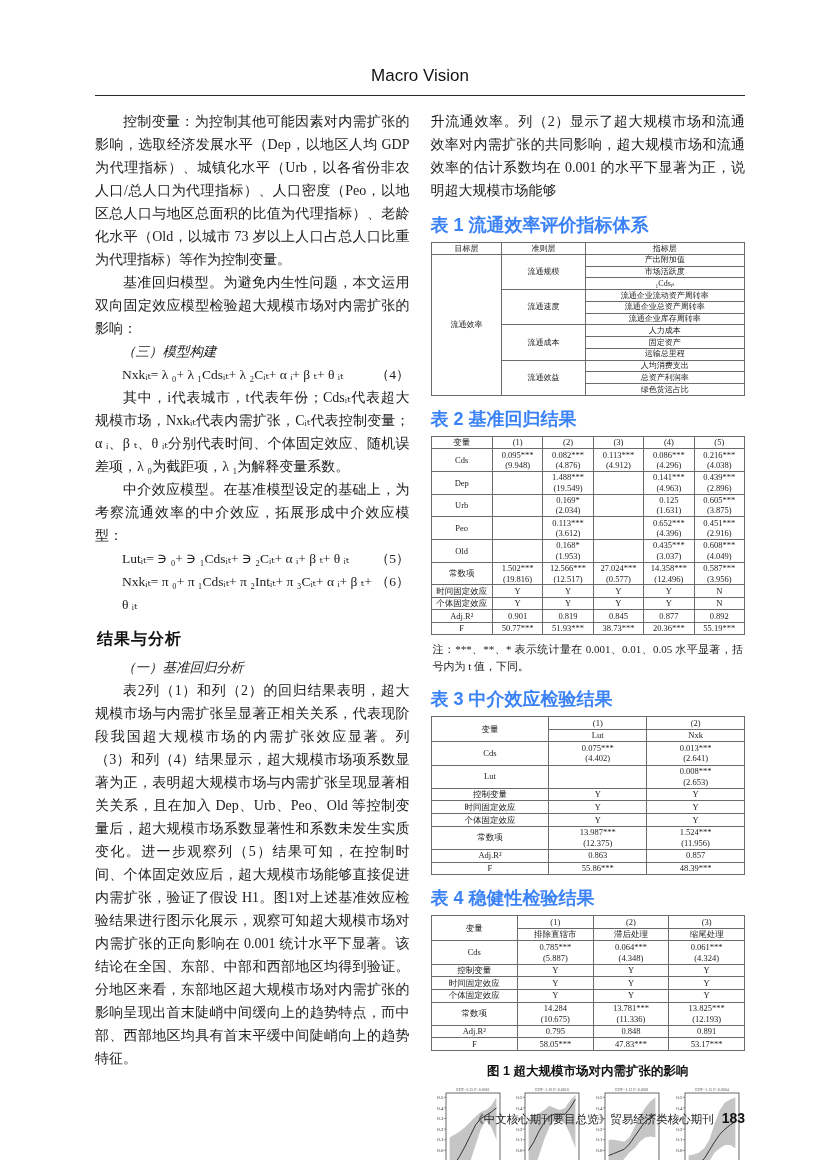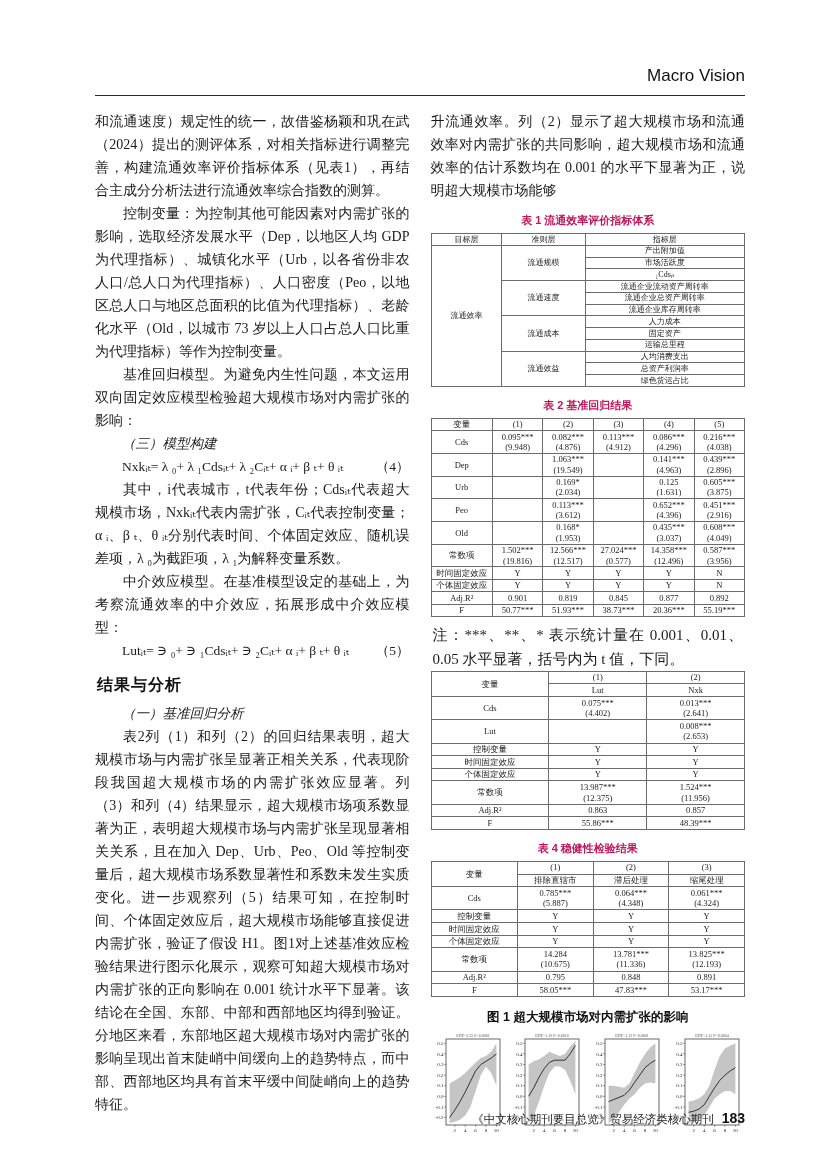--- a/index.html
+++ b/index.html
@@ -1,73 +1,76 @@
 <!DOCTYPE html>
 <html><head>
 <meta charset="utf-8">
 <style>
   html,body{margin:0;padding:0;background:#e8e8e8;}
   .page{position:relative;width:827px;height:1160px;background:#ffffff;margin:0 auto;
         font-family:"Liberation Serif","DejaVu Serif",serif;color:#1b1b1b;overflow:hidden;}
-  .hdr{position:absolute;top:66px;left:95px;right:82px;text-align:right;
+  .hdr{position:absolute;top:66px;left:95px;right:82px;text-align:center;
        font-family:"Liberation Sans","DejaVu Sans",sans-serif;font-size:17px;color:#111;}
   .rule{position:absolute;top:95px;left:95px;right:82px;border-top:1.3px solid #2a2a2a;}
   .cols{position:absolute;top:110px;left:95px;width:650px;display:flex;gap:21px;}
   .col{width:315px;}
   .bt{margin:0;font-size:14px;line-height:23px;text-align:justify;}
   .ind{text-indent:2em;}
   .kai{font-style:italic;font-size:13.5px;}
   .formula{display:flex;justify-content:space-between;font-size:13.5px;line-height:23px;padding-left:2em;}
   h2.res{font-family:"Liberation Sans","DejaVu Sans",sans-serif;font-size:16px;font-weight:bold;
          color:#111;margin:13px 0 6px 2px;letter-spacing:1px;}
-  .tbl-title{text-align:center;font-family:"Liberation Sans","DejaVu Sans",sans-serif;
-             font-weight:bold;font-size:11px;color:#be185d;margin:11px 0 5px;}
+  .tbl-title{font-family:"Liberation Sans","DejaVu Sans",sans-serif;
+             font-weight:bold;font-size:18px;color:#3b82f6;margin:11px 0 5px;}
   table.stat{width:100%;border-collapse:collapse;border:1.4px solid #4a4a4a;table-layout:fixed;}
   table.stat th,table.stat td{border:0.8px solid #6b6b6b;padding:0.5px 2px;text-align:center;
              font-weight:normal;color:#222;}
   #t1{font-size:8px;line-height:1.22;}
   #t2{font-size:8.5px;line-height:1.22;}
   #t3,#t4{font-size:8.5px;line-height:1.25;}
   #t1 th:first-child,#t1 td.goal{width:21%;}
   #t1 th:nth-child(2),#t1 td.crit{width:25%;}
   #t2 th:first-child{width:18%;}
   #t3 th:first-child{width:36%;}
   #t4 th:first-child{width:26%;}
-  .note{font-size:15px;line-height:1.6;margin:6px 2px 0;text-align:justify;}
+  .note{font-size:11px;line-height:1.6;margin:6px 2px 0;text-align:justify;}
   .fig-title{text-align:center;font-family:"Liberation Sans","DejaVu Sans",sans-serif;
              font-weight:bold;font-size:12.5px;color:#111;margin:12px 0 4px;}
   .charts{display:flex;justify-content:space-between;margin-top:2px;}
   .mini{width:75px;text-align:center;}
   .footer{position:absolute;top:1088px;left:95px;right:82px;text-align:right;
           font-family:"Liberation Sans","DejaVu Sans",sans-serif;font-size:11.5px;color:#222;margin-top:22px;}
   .footer .pg{font-size:14px;font-weight:bold;margin-left:8px;color:#111;}
 </style>
 </head>
 <body>
 
 <div class="page">
   <div class="hdr">Macro Vision</div>
   <div class="rule"></div>
 
   <div class="cols">
     <div class="col">
-      <p class="bt">和流通速度）规定性的统一，故借鉴杨颖和巩在武（2024）提出的测评体系，对相关指标进行调整完善，构建流通效率评价指标体系（见表1），再结合主成分分析法进行流通效率综合指数的测算。</p>
       <p class="bt ind">控制变量：为控制其他可能因素对内需扩张的影响，选取经济发展水平（Dep，以地区人均 GDP 为代理指标）、城镇化水平（Urb，以各省份非农人口/总人口为代理指标）、人口密度（Peo，以地区总人口与地区总面积的比值为代理指标）、老龄化水平（Old，以城市 73 岁以上人口占总人口比重为代理指标）等作为控制变量。</p>
       <p class="bt ind">基准回归模型。为避免内生性问题，本文运用双向固定效应模型检验超大规模市场对内需扩张的影响：</p>
       <p class="bt ind kai">（三）模型构建</p>
       <div class="formula">
         <span>Nxkᵢₜ= λ ₀+ λ ₁Cdsᵢₜ+ λ ₂Cᵢₜ+ α ᵢ+ β ₜ+ θ ᵢₜ</span>
         <span>（4）</span>
       </div>
       <p class="bt ind">其中，i代表城市，t代表年份；Cdsᵢₜ代表超大规模市场，Nxkᵢₜ代表内需扩张，Cᵢₜ代表控制变量；α ᵢ、β ₜ、θ ᵢₜ分别代表时间、个体固定效应、随机误差项，λ ₀为截距项，λ ₁为解释变量系数。</p>
       <p class="bt ind">中介效应模型。在基准模型设定的基础上，为考察流通效率的中介效应，拓展形成中介效应模型：</p>
       <div class="formula">
         <span>Lutᵢₜ= ∋ ₀+ ∋ ₁Cdsᵢₜ+ ∋ ₂Cᵢₜ+ α ᵢ+ β ₜ+ θ ᵢₜ</span>
         <span>（5）</span>
       </div>
+      <div class="formula">
+        <span>Nxkᵢₜ= π ₀+ π ₁Cdsᵢₜ+ π ₂Intᵢₜ+ π ₃Cᵢₜ+ α ᵢ+ β ₜ+ θ ᵢₜ</span>
+        <span>（6）</span>
+      </div>
       <h2 class="res">结果与分析</h2>
       <p class="bt ind kai">（一）基准回归分析</p>
       <p class="bt ind">表2列（1）和列（2）的回归结果表明，超大规模市场与内需扩张呈显著正相关关系，代表现阶段我国超大规模市场的内需扩张效应显著。列（3）和列（4）结果显示，超大规模市场项系数显著为正，表明超大规模市场与内需扩张呈现显著相关关系，且在加入 Dep、Urb、Peo、Old 等控制变量后，超大规模市场系数显著性和系数未发生实质变化。进一步观察列（5）结果可知，在控制时间、个体固定效应后，超大规模市场能够直接促进内需扩张，验证了假设 H1。图1对上述基准效应检验结果进行图示化展示，观察可知超大规模市场对内需扩张的正向影响在 0.001 统计水平下显著。该结论在全国、东部、中部和西部地区均得到验证。分地区来看，东部地区超大规模市场对内需扩张的影响呈现出首末陡峭中间缓向上的趋势特点，而中部、西部地区均具有首末平缓中间陡峭向上的趋势特征。</p>
 
     </div>
 
     <div class="col">
       <p class="bt">升流通效率。列（2）显示了超大规模市场和流通效率对内需扩张的共同影响，超大规模市场和流通效率的估计系数均在 0.001 的水平下显著为正，说明超大规模市场能够</p>
 
       <div class="tbl-title">表 1  流通效率评价指标体系</div>
@@ -153,21 +156,21 @@
               </td>
               <td>
                 <div>0.216***</div>
                 <div>(4.038)</div>
               </td>
             </tr>
             <tr>
               <td>Dep</td>
               <td></td>
               <td>
-                <div>1.063***</div>
+                <div>1.488***</div>
                 <div>(19.549)</div>
               </td>
               <td></td>
               <td>
                 <div>0.141***</div>
                 <div>(4.963)</div>
               </td>
               <td>
                 <div>0.439***</div>
                 <div>(2.896)</div>
@@ -276,20 +279,21 @@
               <td>50.77***</td>
               <td>51.93***</td>
               <td>38.73***</td>
               <td>20.36***</td>
               <td>55.19***</td>
             </tr>
           </tbody>
         </table>
       <p class="note">注：***、**、* 表示统计量在 0.001、0.01、0.05 水平显著，括号内为 t 值，下同。</p>
 
+      <div class="tbl-title">表 3  中介效应检验结果</div>
       <table class="stat" id="t3">
           <tbody>
             <tr>
               <th rowspan="2">变量</th>
               <th>(1)</th>
               <th>(2)</th>
             </tr>
             <tr>
               <th>Lut</th>
               <th>Nxk</th>

